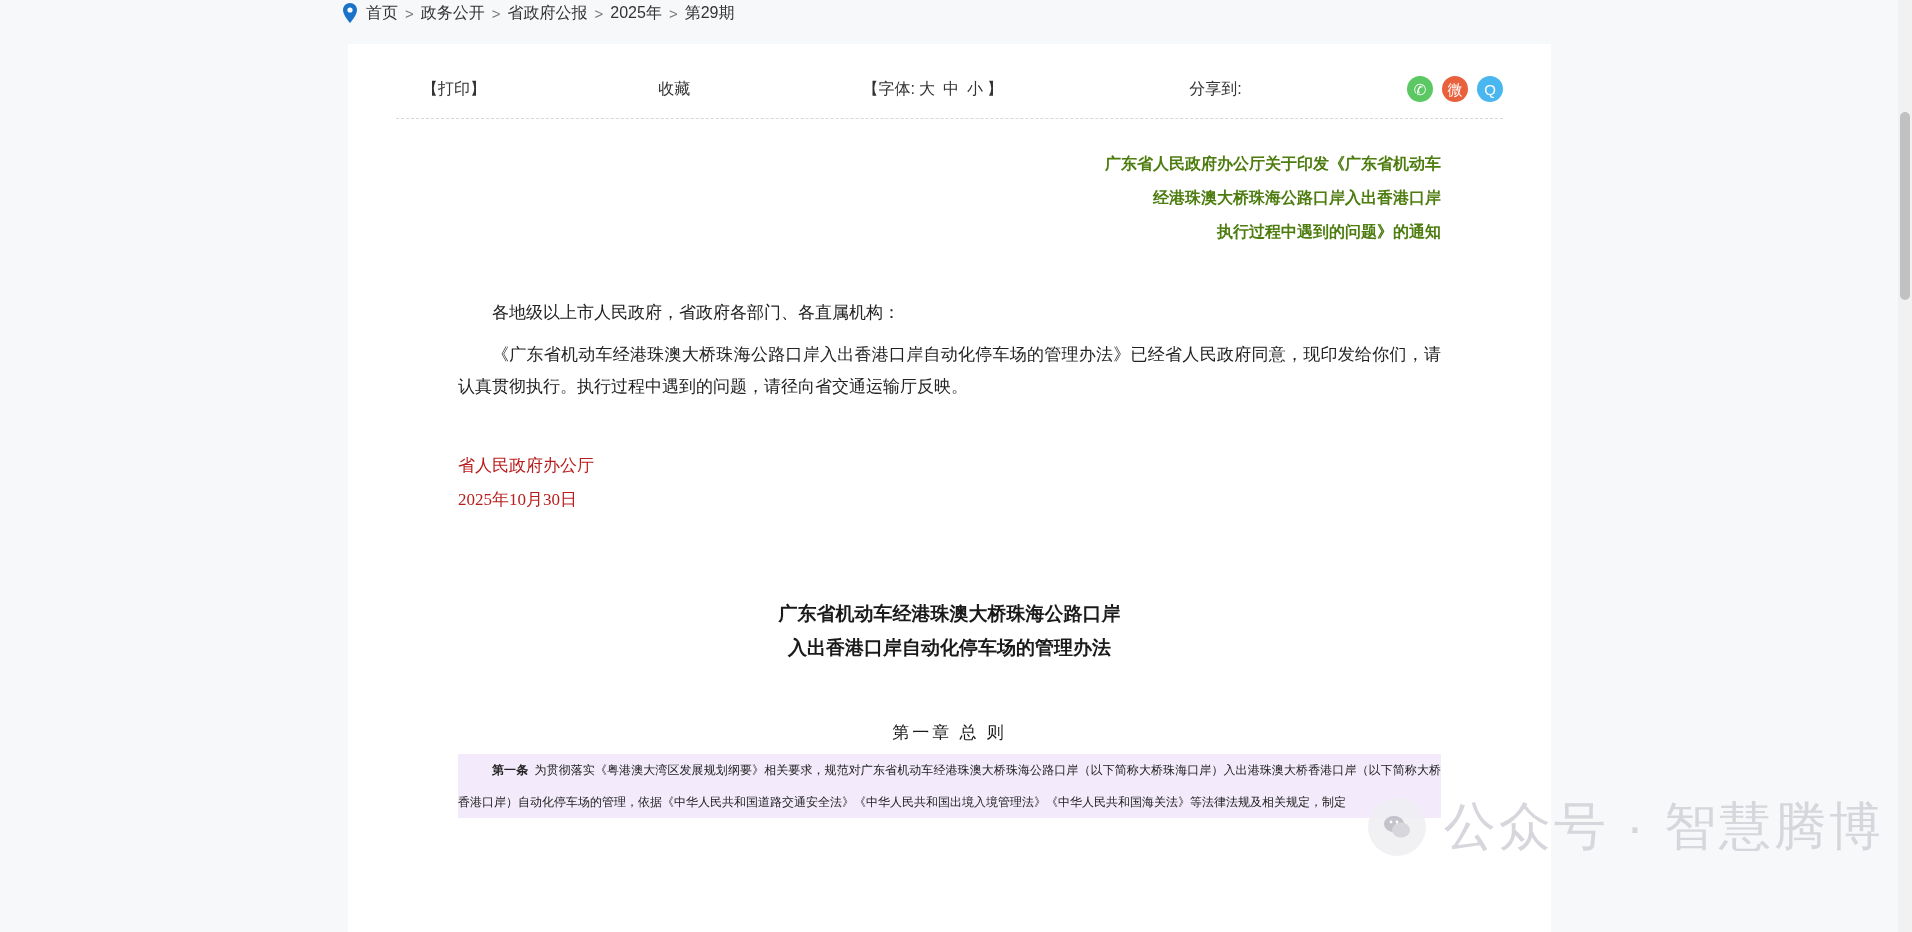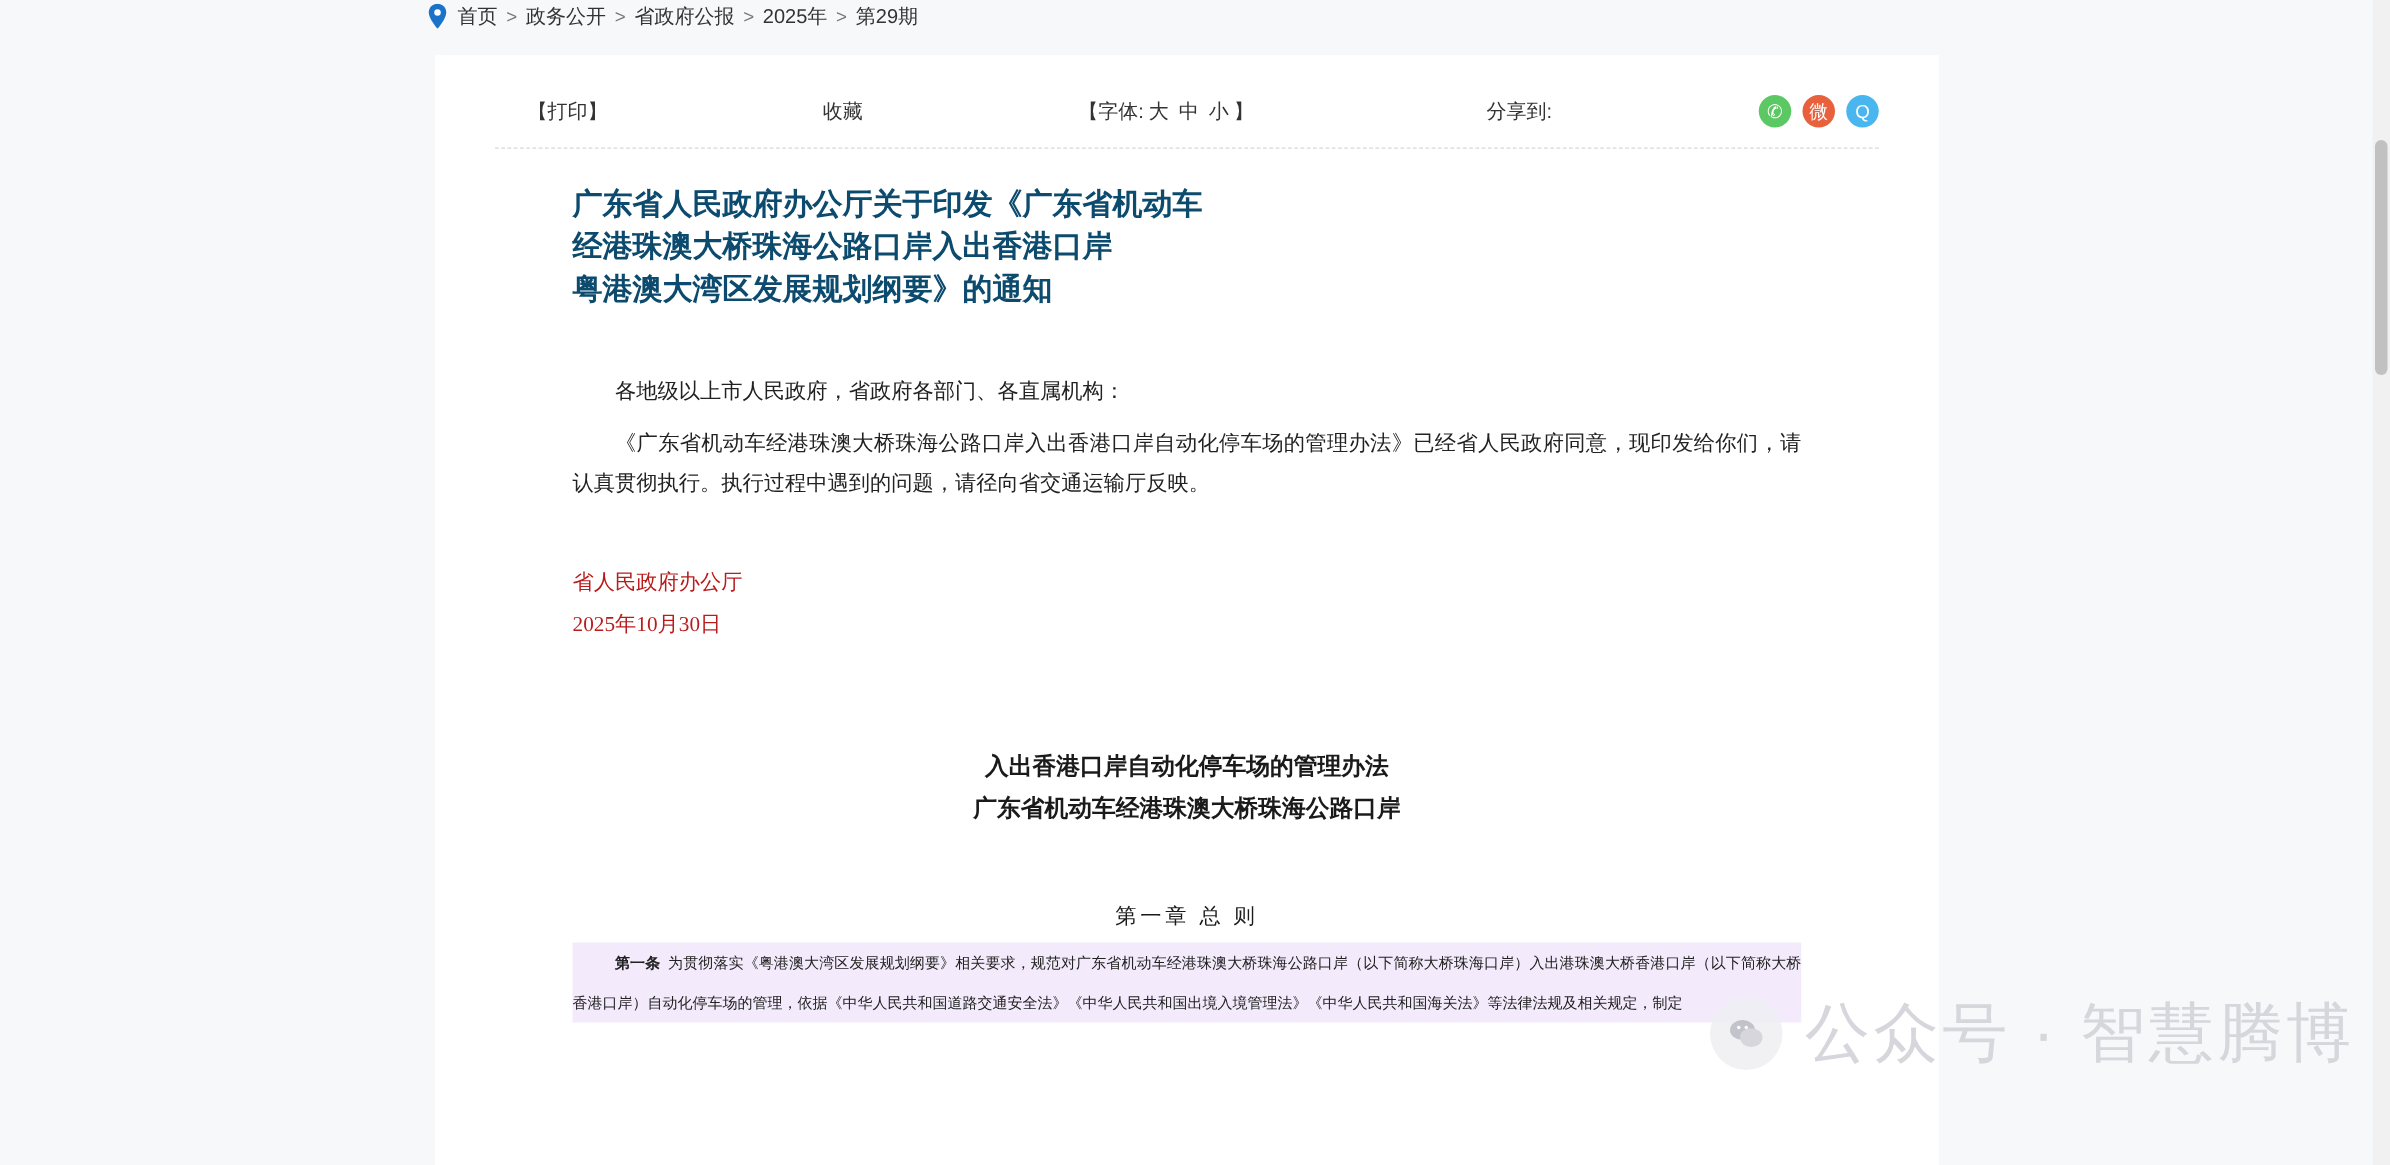--- a/index.html
+++ b/index.html
@@ -123,24 +123,24 @@
     border-top: 1px dashed #d8d8d8;
     height: 0;
   }
 
   
   .doc-body {
     padding: 0 110px;
     box-sizing: border-box;
   }
   .doc-title {
-    text-align: left;
-    font-size: 24px;
+    text-align: right;
+    font-size: 16px;
     font-weight: bold;
-    color: #0c4a6e;
+    color: #4d7c0f;
     line-height: 34px;
     margin-top: 28px;
     font-family: "Liberation Serif", serif;
   }
   .doc-title .tline { display: block; }
   .doc-number {
     text-align: center;
     font-size: 17px;
     color: #222;
     margin-top: 20px;
@@ -277,36 +277,36 @@
     </span>
   </div>
 
   <hr class="divider">
 
   <div class="doc-body">
 
     <div class="doc-title">
       <span class="tline">广东省人民政府办公厅关于印发《广东省机动车</span>
       <span class="tline">经港珠澳大桥珠海公路口岸入出香港口岸</span>
-      <span class="tline">粤港澳大湾区发展规划纲要》的通知</span>
+      <span class="tline">执行过程中遇到的问题》的通知</span>
     </div>
 
 
     <div class="doc-para indent para-gap-large">各地级以上市人民政府，省政府各部门、各直属机构：</div>
 
     <div class="doc-para indent">《广东省机动车经港珠澳大桥珠海公路口岸入出香港口岸自动化停车场的管理办法》已经省人民政府同意，现印发给你们，请认真贯彻执行。执行过程中遇到的问题，请径向省交通运输厅反映。</div>
 
     <div class="sign-block">
       <div class="sign-line">省人民政府办公厅</div>
       <div class="sign-line">2025年10月30日</div>
     </div>
 
     <div class="sub-title">
+      <span class="tline">广东省机动车经港珠澳大桥珠海公路口岸</span>
       <span class="tline">入出香港口岸自动化停车场的管理办法</span>
-      <span class="tline">广东省机动车经港珠澳大桥珠海公路口岸</span>
     </div>
 
     <div class="chapter">第一章 总 则</div>
 
     <div class="article"><b>第一条</b>&nbsp;&nbsp;<span>为贯彻落实《粤港澳大湾区发展规划纲要》相关要求，规范对广东省机动车经港珠澳大桥珠海公路口岸（以下简称大桥珠海口岸）入出港珠澳大桥香港口岸（以下简称大桥香港口岸）自动化停车场的管理，依据《中华人民共和国道路交通安全法》《中华人民共和国出境入境管理法》《中华人民共和国海关法》等法律法规及相关规定，制定</span></div>
 
   </div>
 </div>
 
 <div class="watermark">

